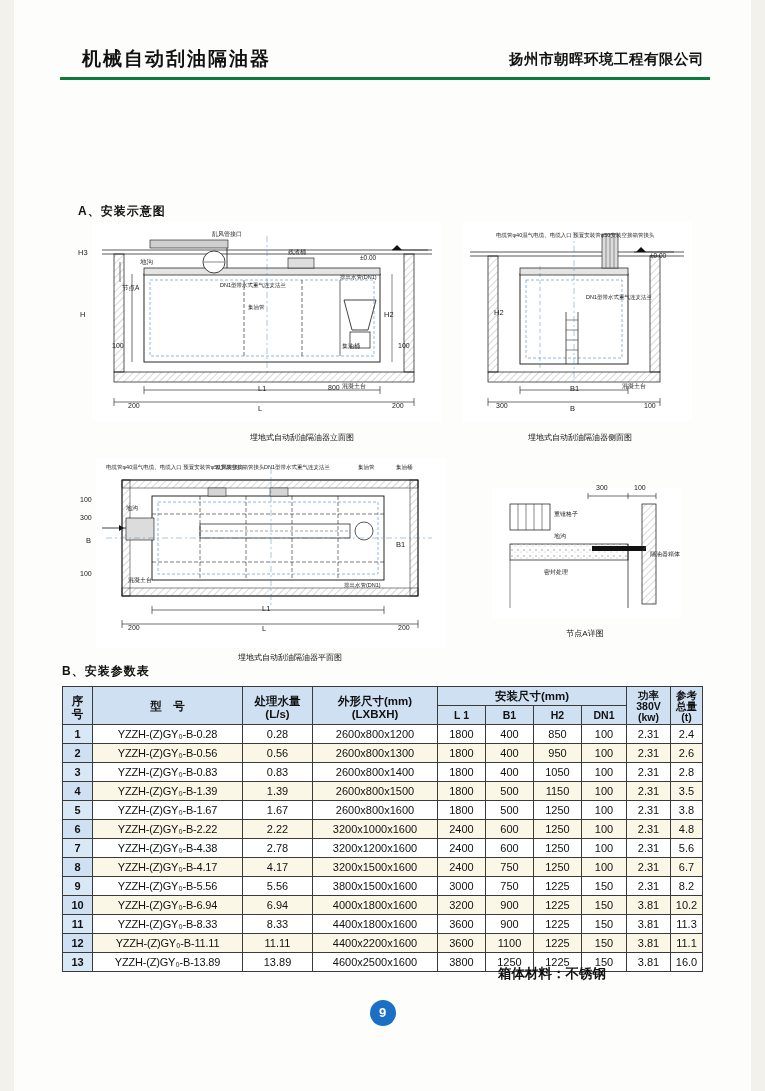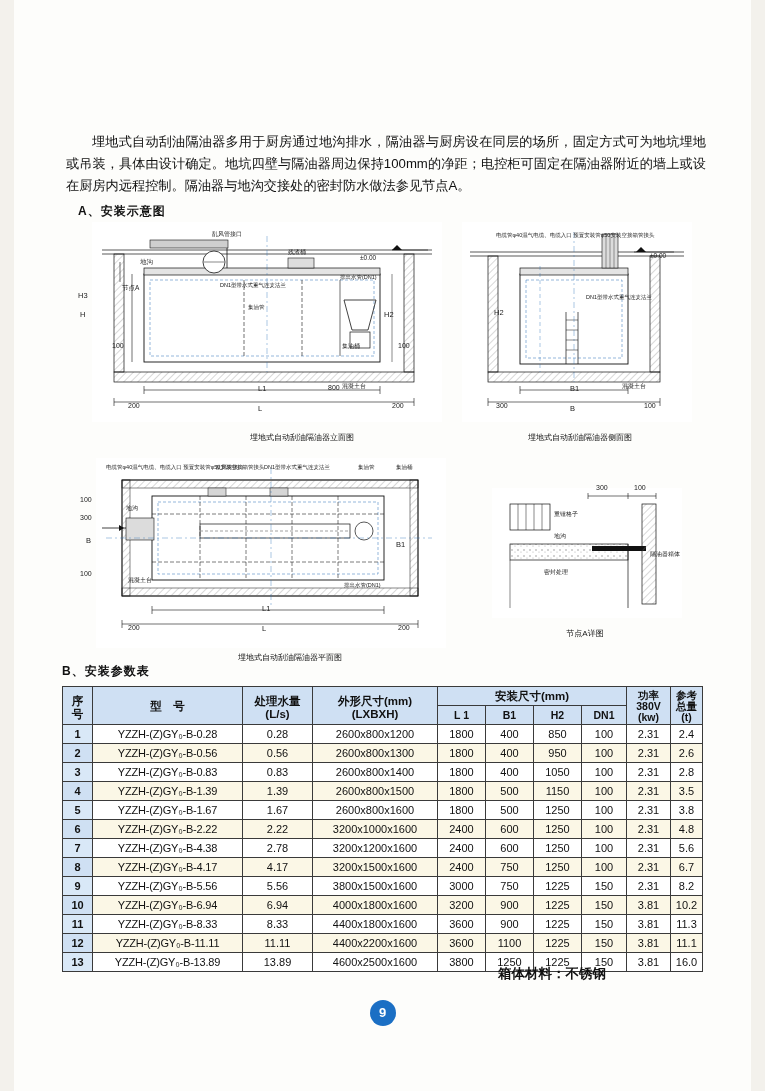--- a/index.html
+++ b/index.html
@@ -179,23 +179,27 @@
   .edge-r { right: 0; }
 </style>
 </head>
 <body>
 
 <div class="page">
 
   <div class="edge-l"></div>
   <div class="edge-r"></div>
 
-
-
-  <div class="intro">埋地式自动刮油隔油器多用于厨房通过地沟排水，隔油器与厨房设在同层的场所，固定方式可为地坑埋地或吊装，具体由设计确定。地坑四壁与隔油器周边保持100mm的净距；电控柜可固定在隔油器附近的墙上或设在厨房内远程控制。隔油器与地沟交接处的密封防水做法参见节点A。</div>
+  <div class="header">
+    <div class="header-left">机械自动刮油隔油器</div>
+    <div class="header-right">扬州市朝晖环境工程有限公司</div>
+    <div class="header-rule"></div>
+  </div>
+
+
 
   <div class="subhead" id="subhead-a">A、安装示意图</div>
   <div class="subhead" id="subhead-b">B、安装参数表</div>
 
   <div class="draw" style="left:92px; top:222px; width:350px; height:200px;">
     <svg width="350" height="200" viewBox="0 0 350 200">
       <defs>
         <pattern id="hatch1" width="5" height="5" patternTransform="rotate(45)" patternUnits="userSpaceOnUse">
           <line x1="0" y1="0" x2="0" y2="5" stroke="#7a7a7a" stroke-width="0.6"></line>
         </pattern>
@@ -243,21 +247,21 @@
       <line x1="322" y1="176" x2="322" y2="184" stroke="#111" stroke-width="0.6"></line>
 
       <line x1="300" y1="28" x2="336" y2="28" stroke="#111" stroke-width="0.6"></line>
       <path d="M300 28 l5 -5 l5 5 z" fill="#111"></path>
 
       <line x1="300" y1="52" x2="300" y2="140" stroke="#111" stroke-width="0.5"></line>
 
       <line x1="175" y1="14" x2="175" y2="150" stroke="#2a6fb5" stroke-width="0.4" stroke-dasharray="6 3 2 3"></line>
     </svg>
 
-    <div style="position:absolute;left:-14px;top:26px;font-size:7.5px;margin-top:43px;">H3</div>
+    <div style="position:absolute;left:-14px;top:26px;font-size:7.5px;">H3</div>
     <div style="position:absolute;left:-12px;top:88px;font-size:7.5px;">H</div>
     <div style="position:absolute;left:292px;top:88px;font-size:7.5px;">H2</div>
     <div style="position:absolute;left:166px;top:162px;font-size:7.5px;">L1</div>
     <div style="position:absolute;left:166px;top:182px;font-size:7.5px;">L</div>
     <div style="position:absolute;left:236px;top:162px;font-size:7px;">800</div>
     <div style="position:absolute;left:20px;top:120px;font-size:7px;">100</div>
     <div style="position:absolute;left:306px;top:120px;font-size:7px;">100</div>
     <div style="position:absolute;left:36px;top:180px;font-size:7px;">200</div>
     <div style="position:absolute;left:300px;top:180px;font-size:7px;">200</div>
     <div style="position:absolute;left:48px;top:36px;font-size:6.5px;">地沟</div>

